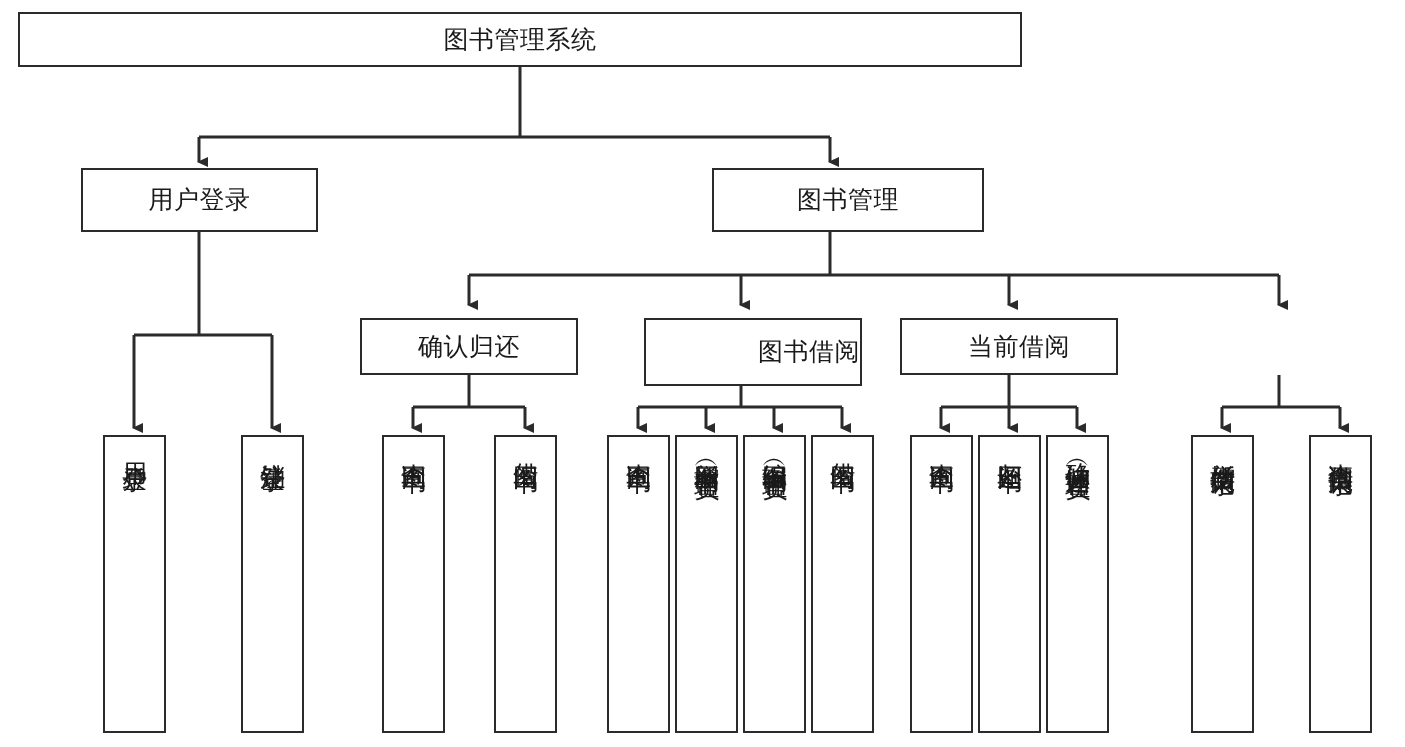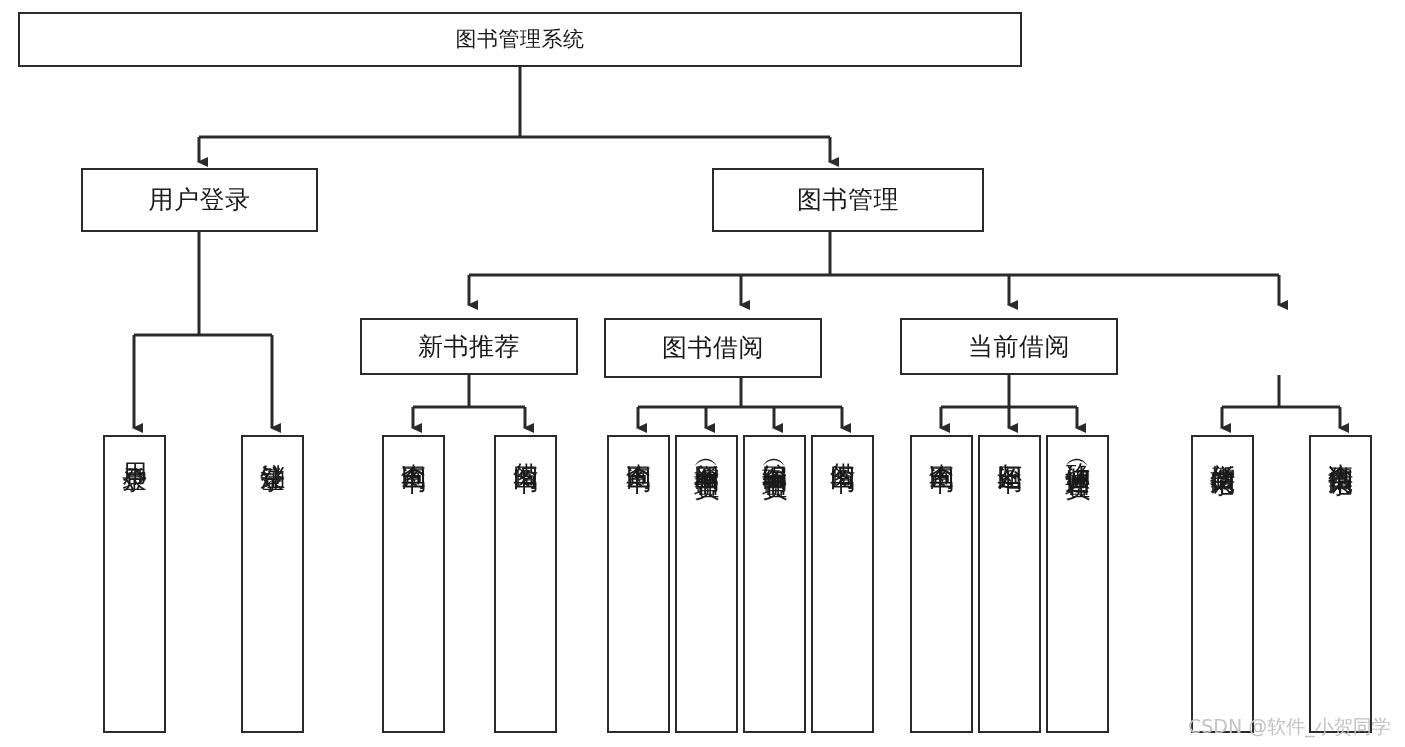--- a/index.html
+++ b/index.html
@@ -42,21 +42,21 @@
     line-height: 1.12;
     text-align: center;
     white-space: nowrap;
   }
   
   .node.horiz .label {
     font-size: 25px;
     letter-spacing: 0.5px;
   }
   .node.root .label {
-    font-size: 21px;
+    font-size: 25px;
   }
   
   .node.vert {
     align-items: flex-start;
     justify-content: center;
     padding-top: 6px;
   }
   .node.vert .label {
     writing-mode: vertical-rl;
     text-orientation: upright;
@@ -139,23 +139,23 @@
   </div>
 
   <div class="node horiz" style="left:81px; top:168px; width:237px; height:64px;">
     <span class="label">用户登录</span>
   </div>
   <div class="node horiz" style="left:712px; top:168px; width:272px; height:64px;">
     <span class="label">图书管理</span>
   </div>
 
   <div class="node horiz" style="left:360px; top:318px; width:218px; height:57px;">
-    <span class="label">新书推荐</span>
-  </div>
-  <div class="node horiz" style="left:604px; top:318px; width:218px; height:60px;">
+    <span class="label">确认归还</span>
+  </div>
+  <div class="node horiz" style="left:644px; top:318px; width:218px; height:68px;justify-content:flex-end;">
     <span class="label">图书借阅</span>
   </div>
   <div class="node horiz" style="left:900px; top:318px; width:218px; height:57px;padding-left:20px;">
     <span class="label">当前借阅</span>
   </div>
 
   <div class="node vert" style="left:103px; top:435px; width:63px; height:298px;">
     <span class="label">用户登录</span>
   </div>
   <div class="node vert" style="left:241px; top:435px; width:63px; height:298px;">
@@ -192,15 +192,14 @@
     <span class="label">确认归还（管理员）</span>
   </div>
 
   <div class="node vert" style="left:1191px; top:435px; width:63px; height:298px;">
     <span class="label">新增借阅记录</span>
   </div>
   <div class="node vert" style="left:1309px; top:435px; width:63px; height:298px;">
     <span class="label">查询借阅记录</span>
   </div>
 
-  <div class="watermark">CSDN @软件_小贺同学</div>
 
 </div>
 
 </body></html>

